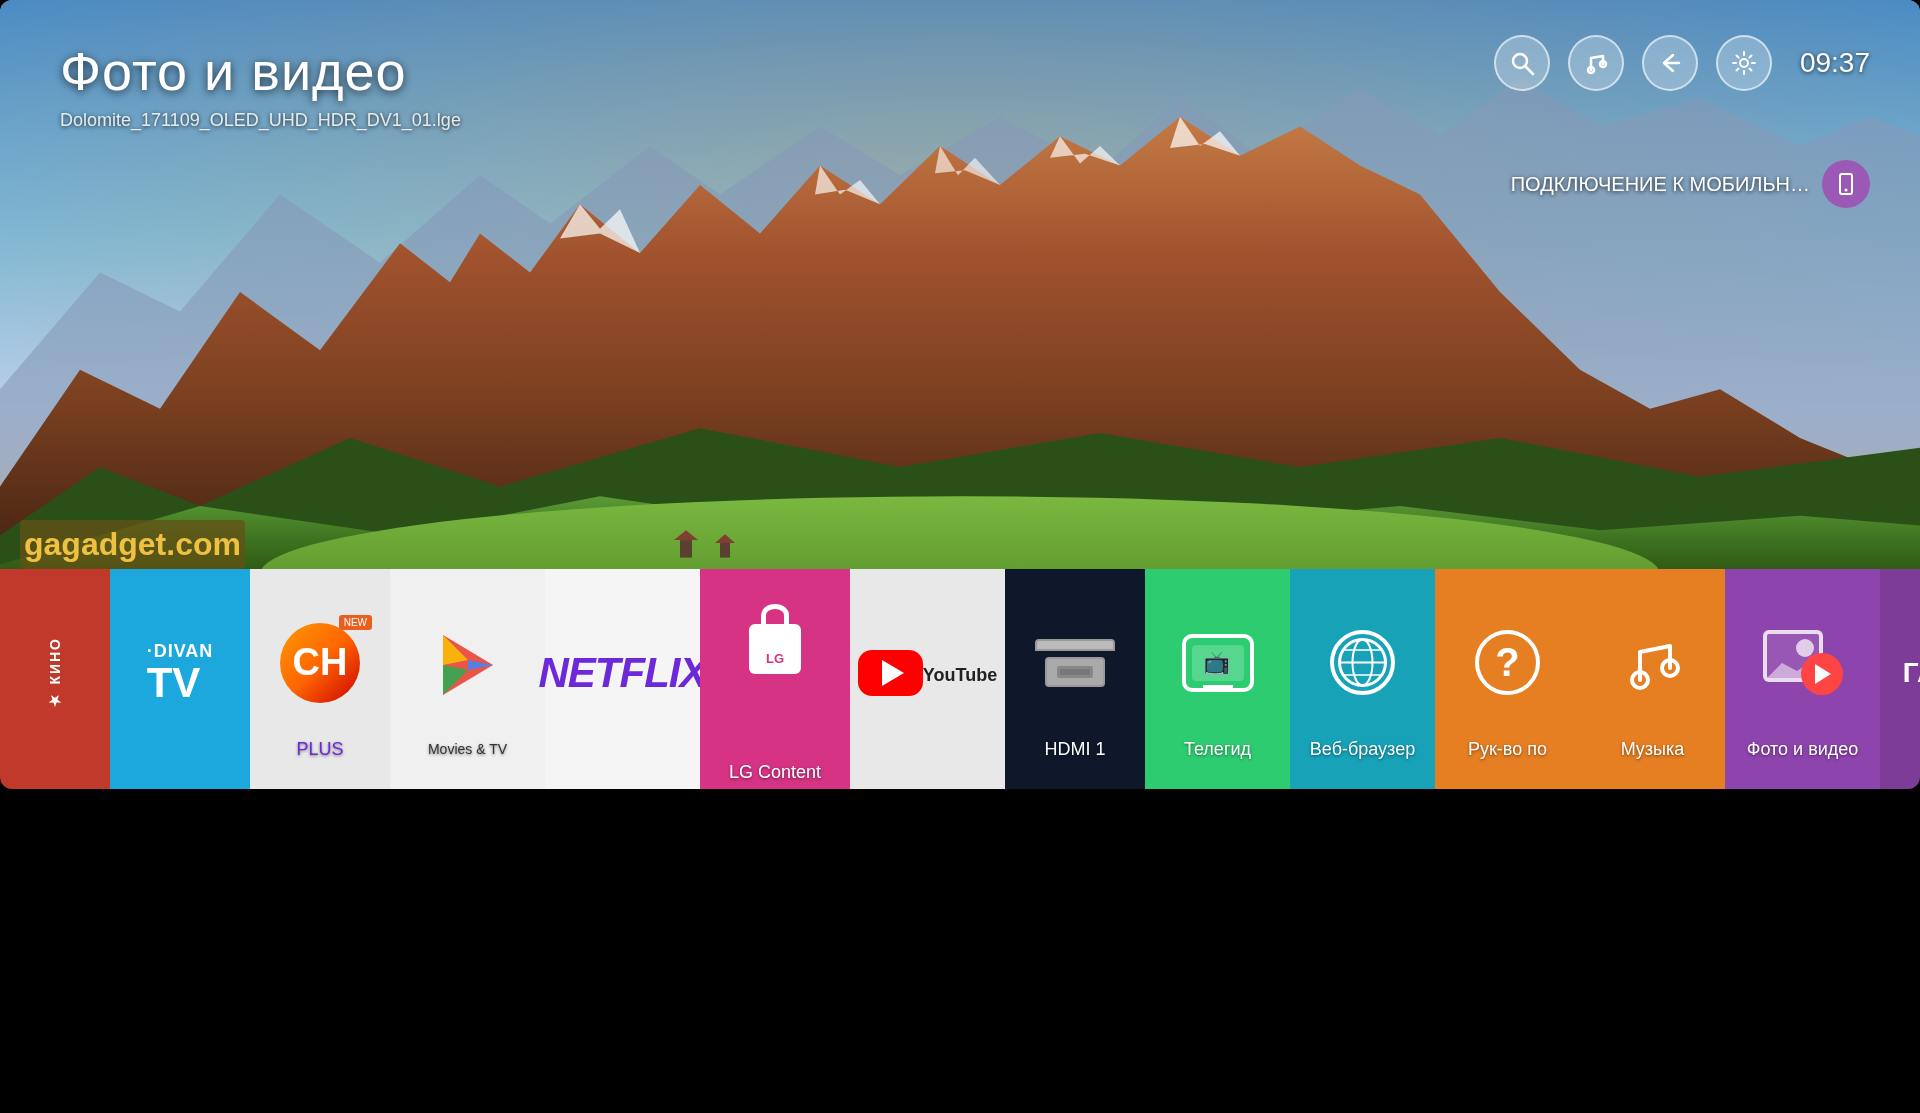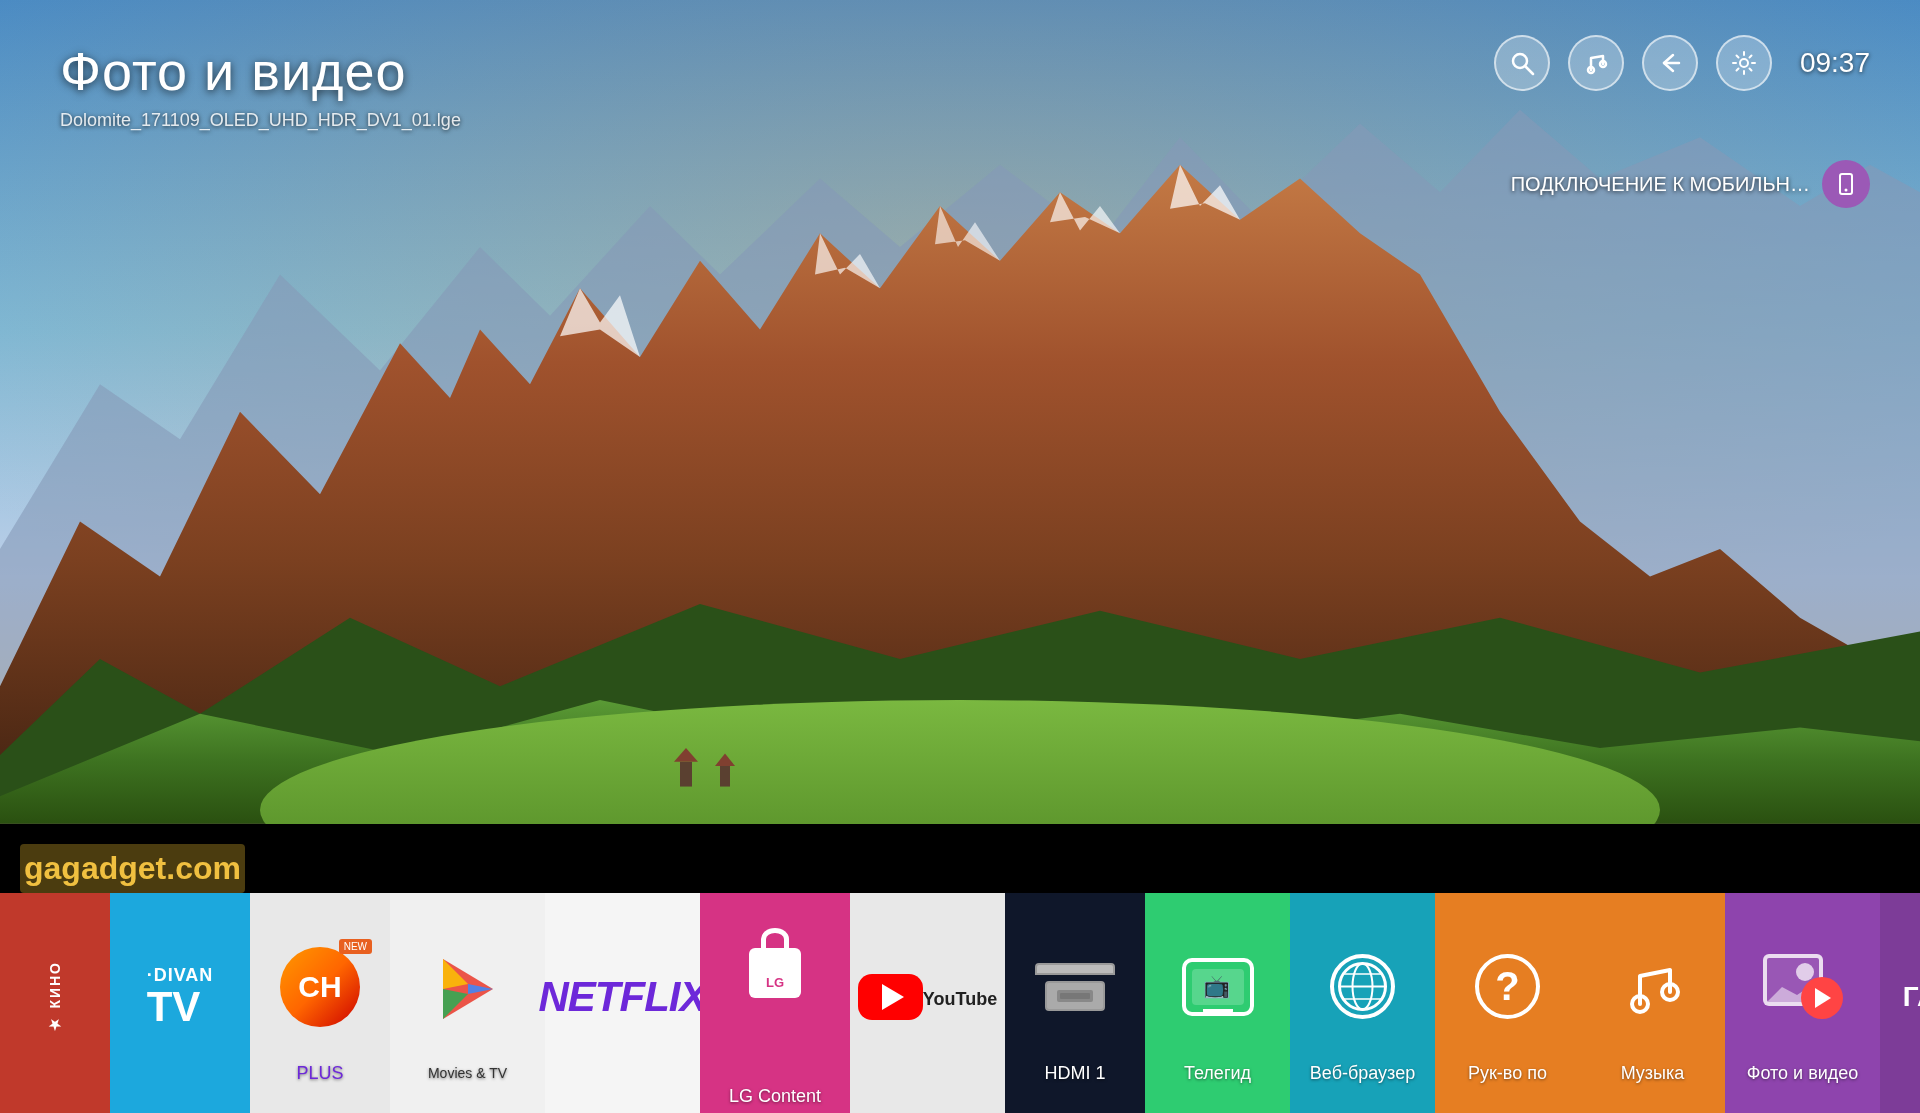--- a/index.html
+++ b/index.html
@@ -6,24 +6,24 @@
     body {
       width: 1920px;
       height: 1113px;
       overflow: hidden;
       background: #000;
       font-family: 'Arial', sans-serif;
     }
 
     .tv-screen {
       width: 1920px;
-      height: 1113px;
+      height: 789px;
       position: relative;
       overflow: hidden;
-      border-radius: 0;
+      border-radius: 12px;
     }
 
     
     .landscape {
       position: absolute;
       top: 0; left: 0;
       width: 100%; height: 74%;
       overflow: hidden;
     }
 
@@ -344,21 +344,21 @@
           <div style="font-size:18px;font-weight:700;letter-spacing:1px;">·DIVAN</div>
           <div style="font-size:42px;font-weight:900;line-height:1;">TV</div>
         </div>
       </div>
       <div class="app-label"></div>
     </div>
 
     <div class="app-item app-ch-plus" style="position:relative;">
       <div class="app-logo">
         <div style="position:relative;">
-          <div style="background:linear-gradient(135deg,#f90,#f60,#c00);border-radius:50%;width:80px;height:80px;display:flex;align-items:center;justify-content:center;color:#fff;font-size:30px;font-weight:900;">CH</div>
+          <div style="background:linear-gradient(135deg,#f90,#f60,#c00);border-radius:50%;width:80px;height:80px;display:flex;align-items:center;justify-content:center;color:#fff;font-size:38px;font-weight:900;">CH</div>
           <div style="position:absolute;top:-8px;right:-12px;background:#e86020;color:#fff;font-size:10px;font-weight:normal;padding:2px 5px;border-radius:3px;">NEW</div>
         </div>
       </div>
       <div class="app-label" style="color:#6d28d9;">PLUS</div>
     </div>
 
     <div class="app-item app-google-play">
       <div class="app-logo">
         <svg width="70" height="70" viewBox="0 0 70 70">
           <polygon points="10,5 60,35 10,65" fill="#EA4335" opacity="0.9"></polygon>

